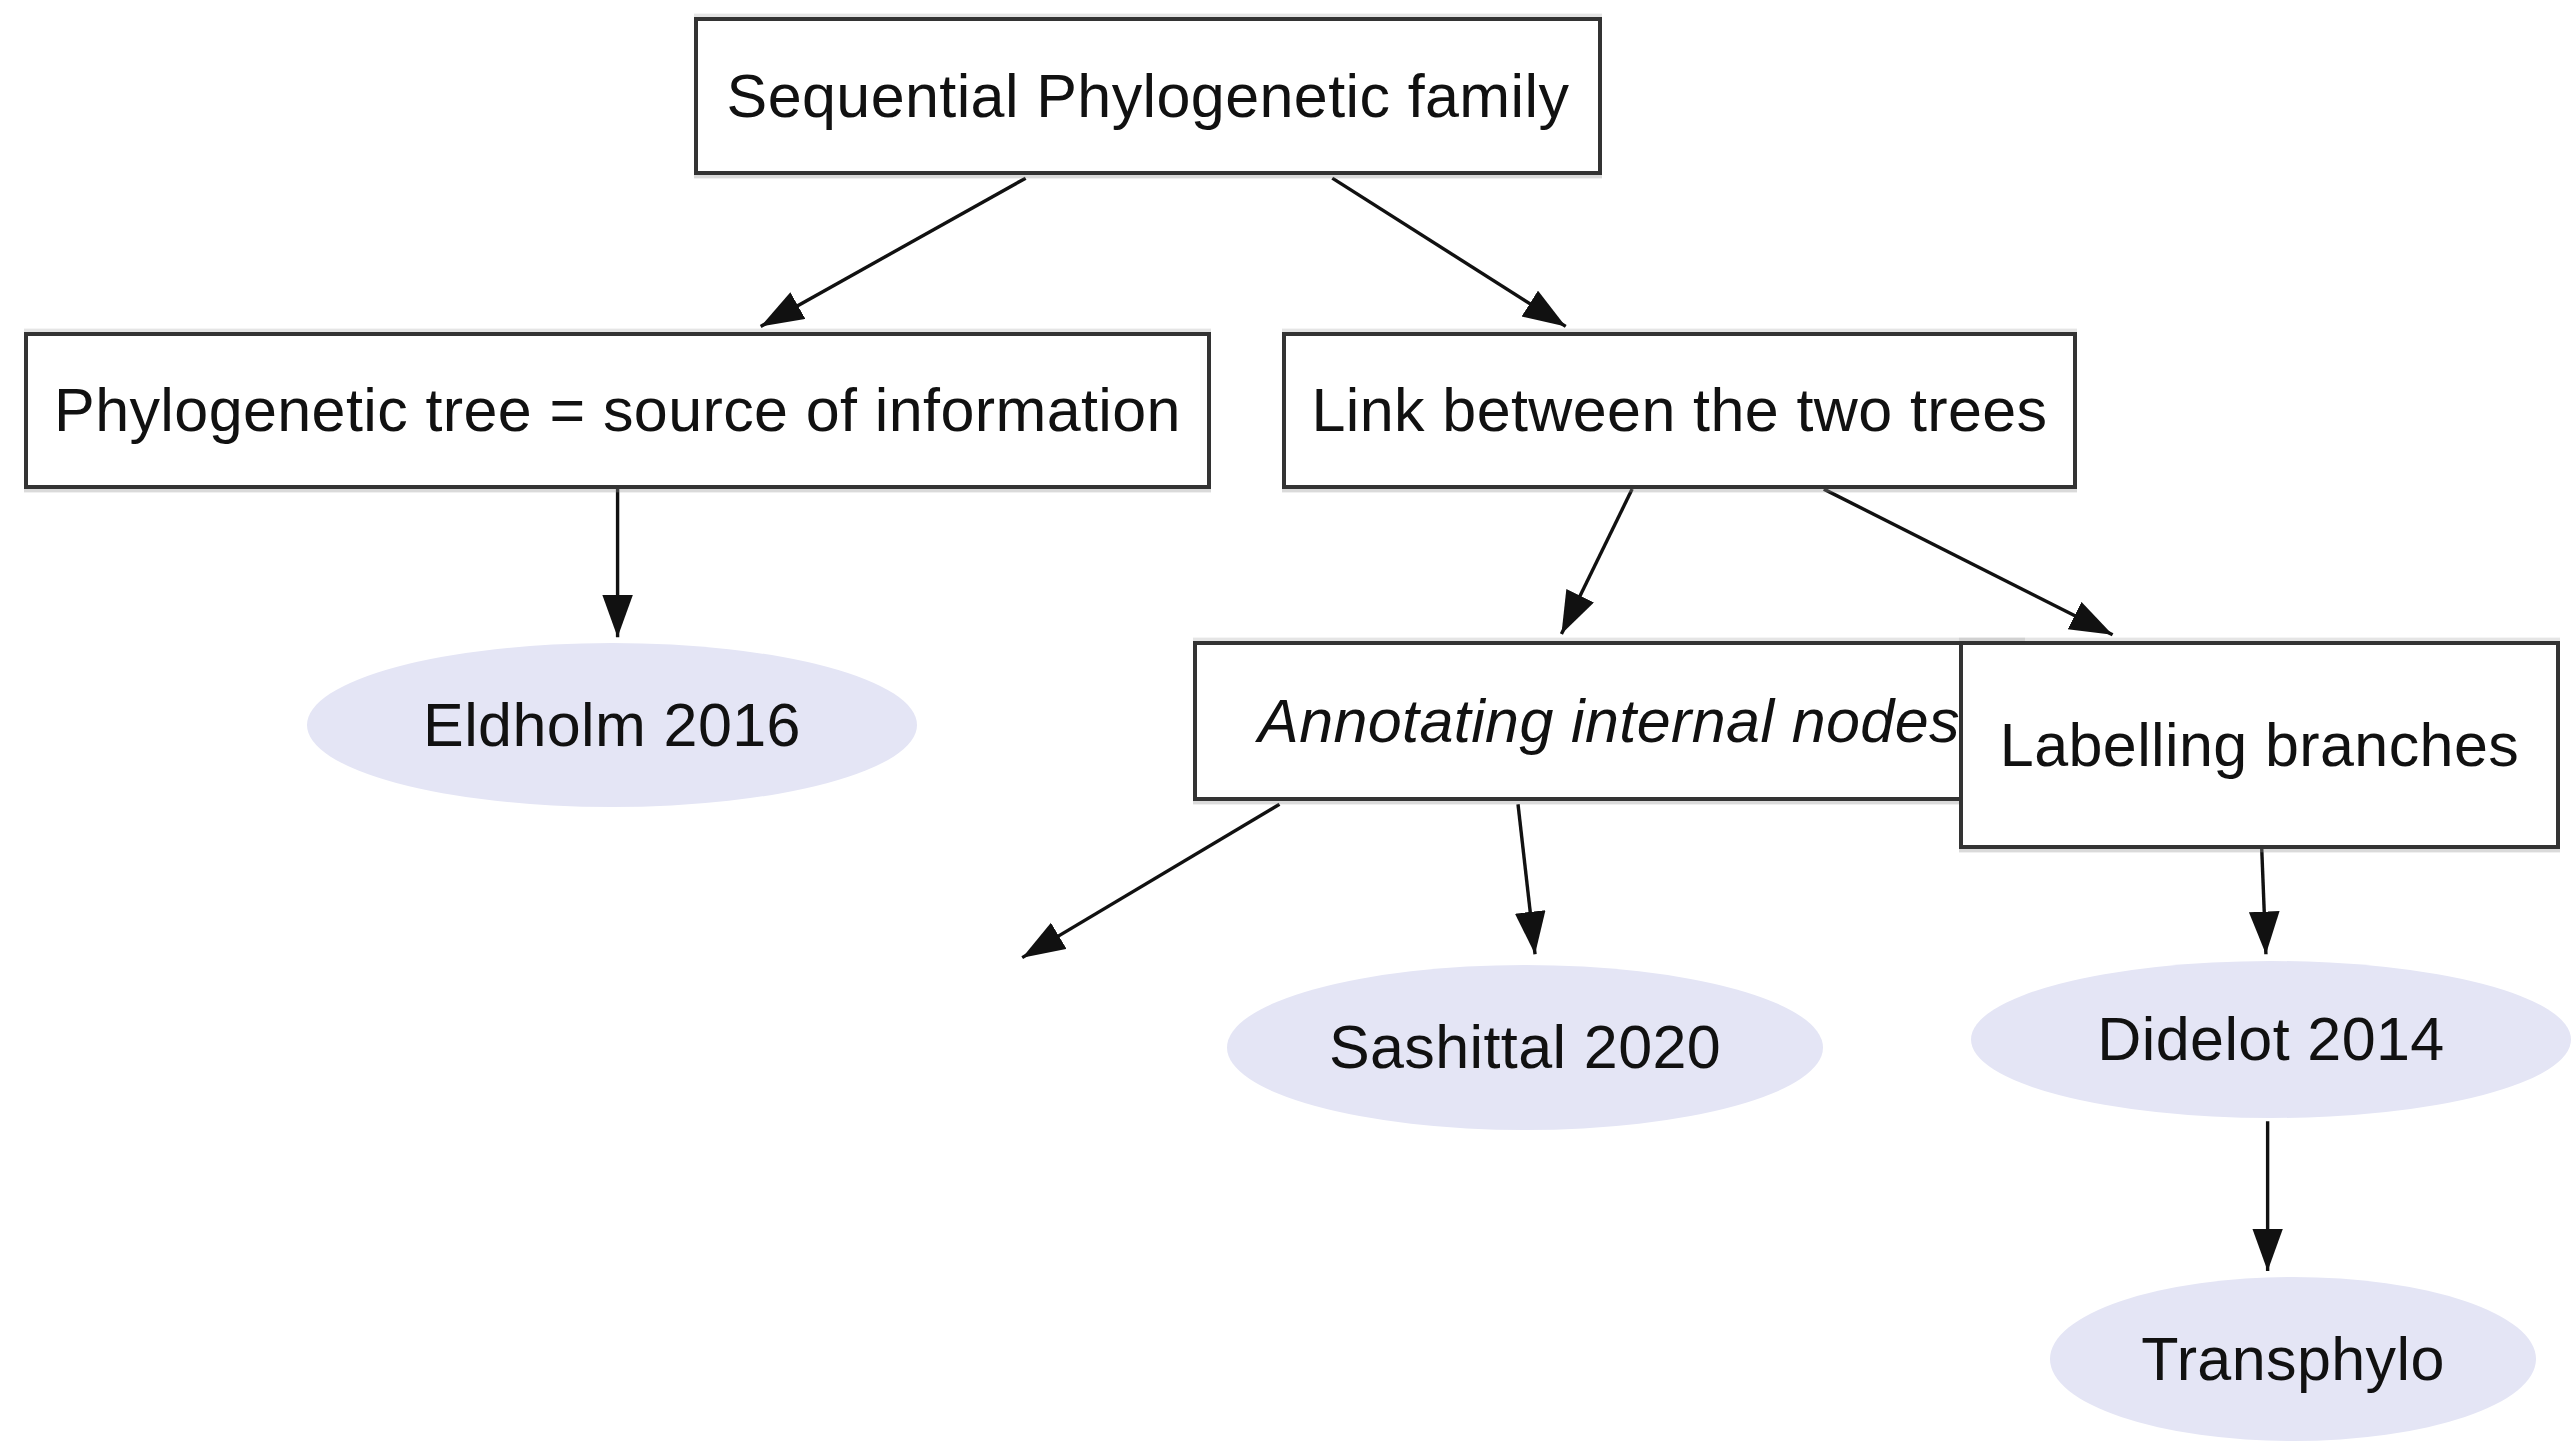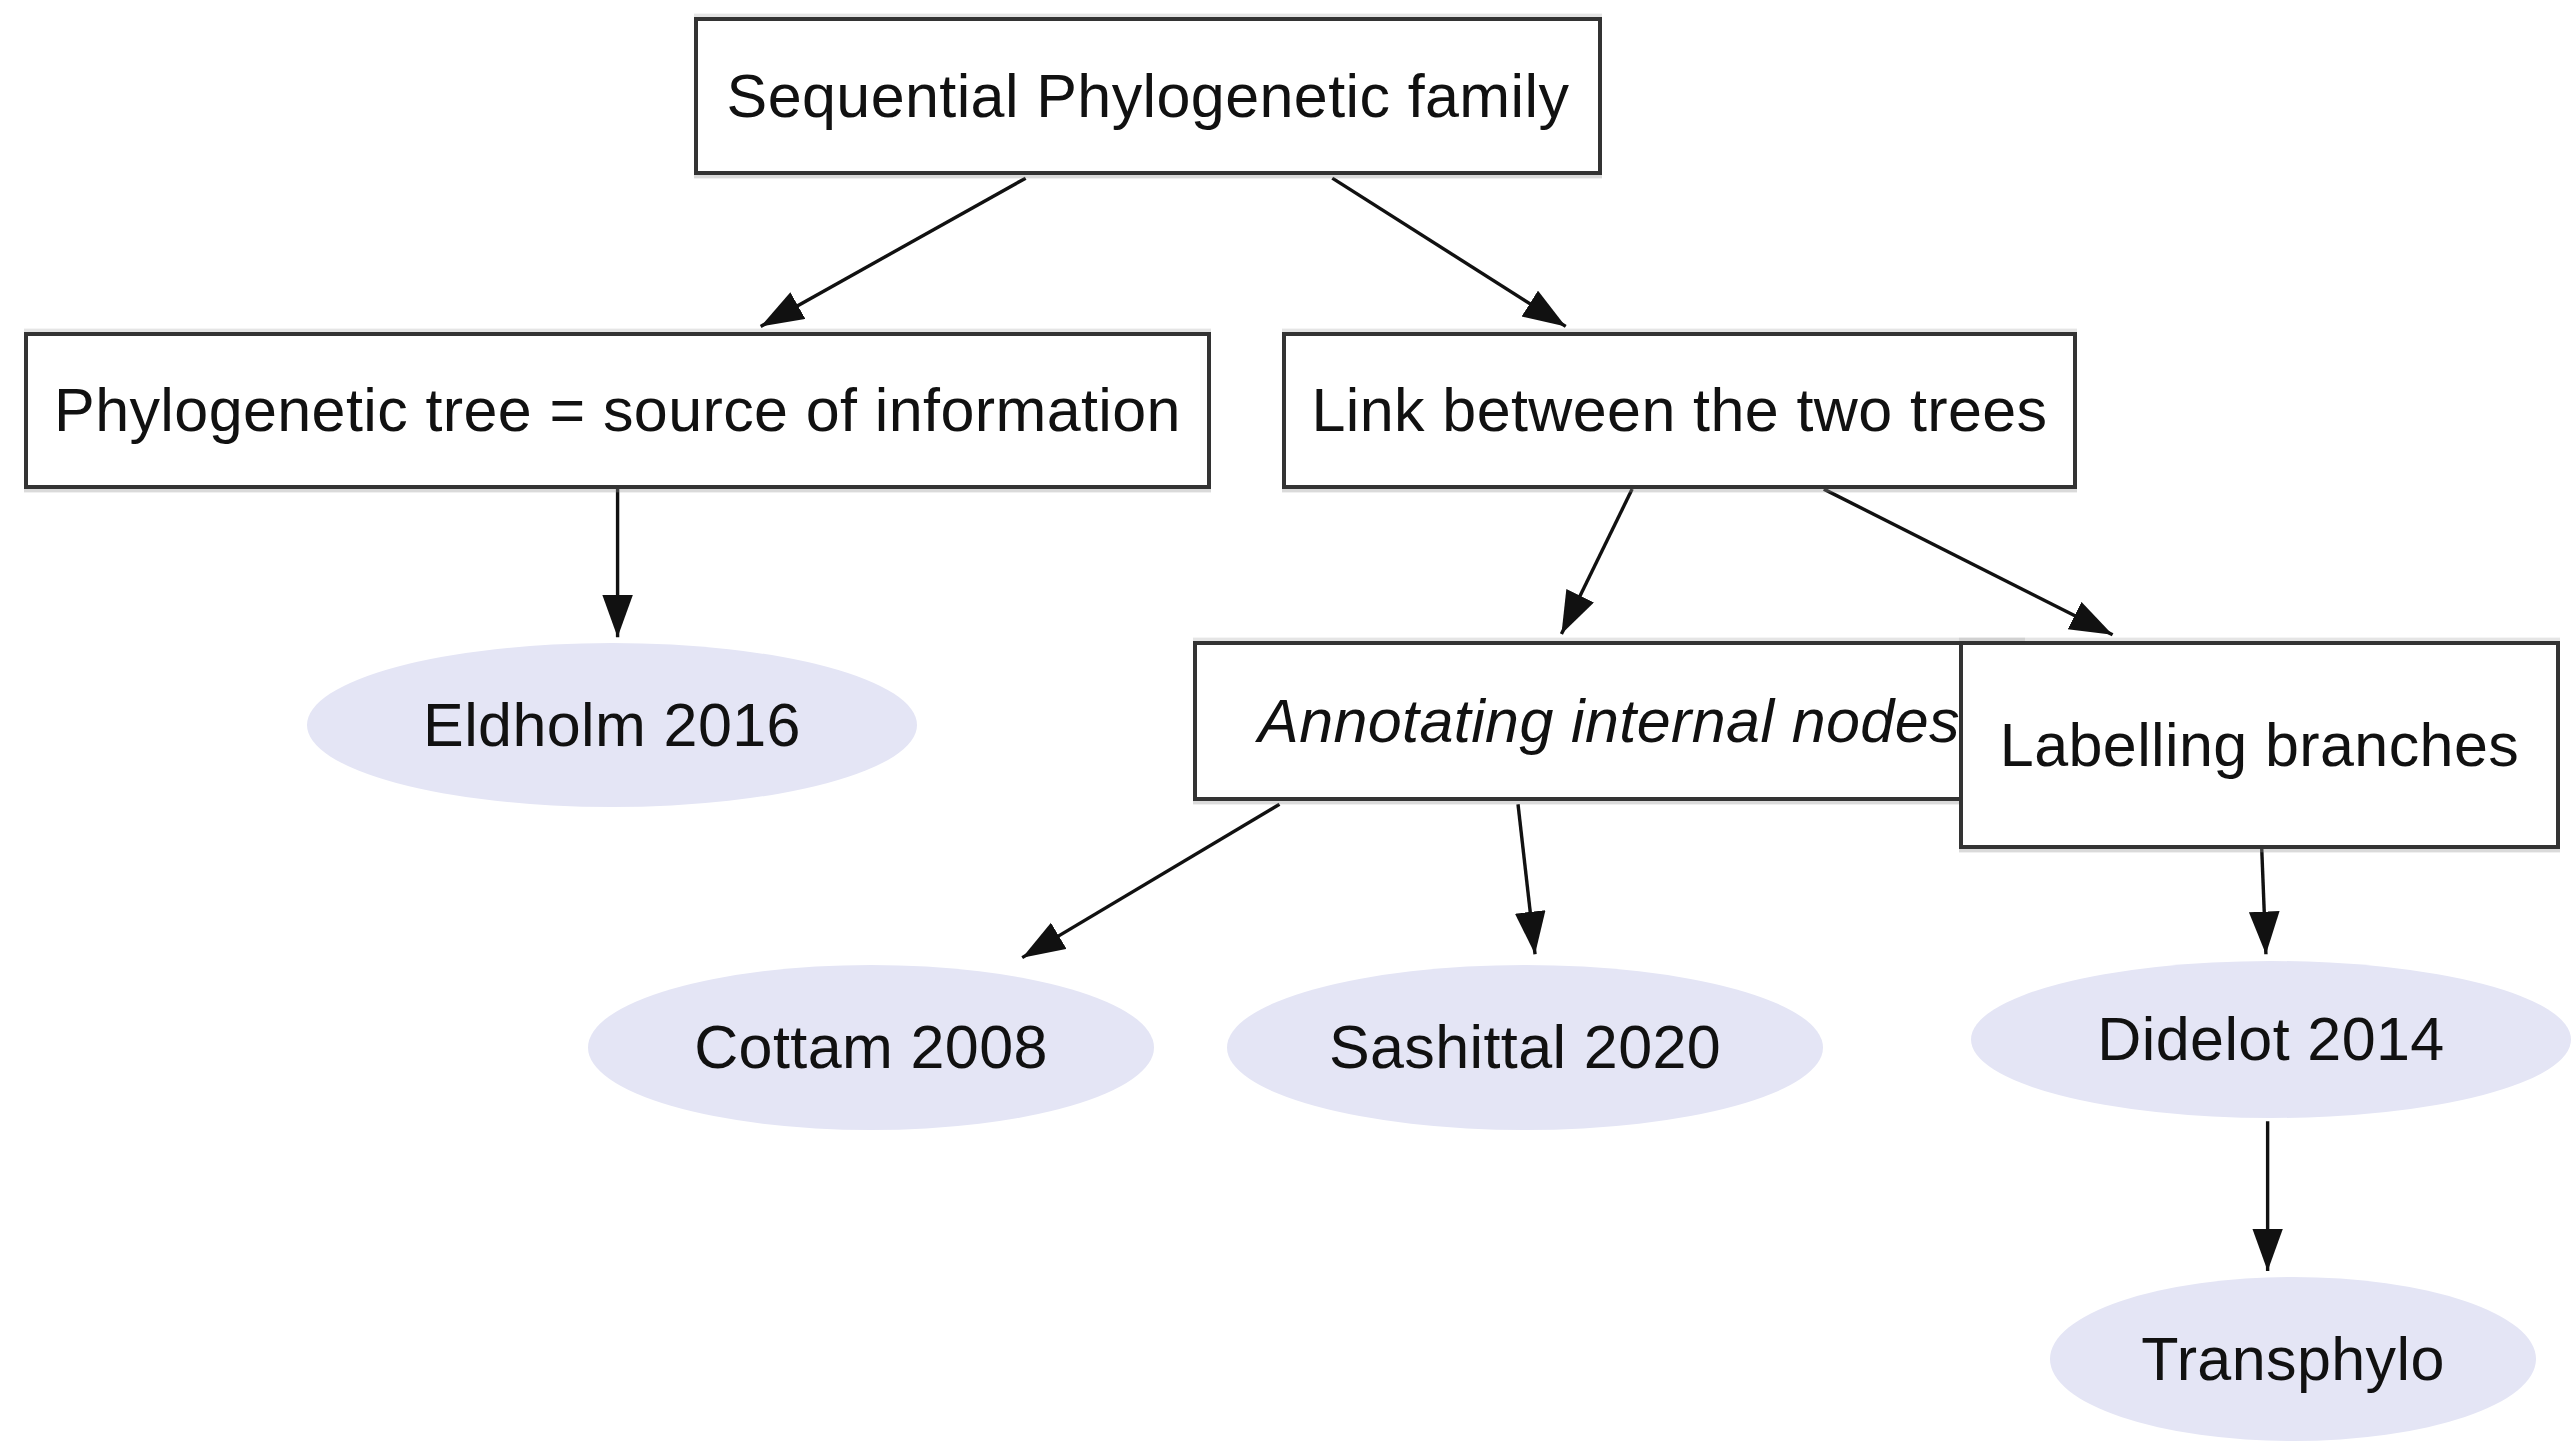--- a/index.html
+++ b/index.html
@@ -84,23 +84,20 @@
   </div>
 
   <div class="node rect" style="left:1959px; top:641px; width:601px; height:208px;">
     <span>Labelling branches</span>
   </div>
 
   <div class="node ellipse" style="left:307px; top:643px; width:610px; height:164px;">
     <span>Eldholm 2016</span>
   </div>
 
-  <div class="node ellipse" style="left:588px; top:965px; width:566px; height:165px;">
-    <span>Cottam 2008</span>
-  </div>
 
   <div class="node ellipse" style="left:1227px; top:965px; width:596px; height:165px;text-align:center;">
     <span>Sashittal 2020</span>
   </div>
 
   <div class="node ellipse" style="left:1971px; top:961px; width:600px; height:157px;">
     <span>Didelot 2014</span>
   </div>
 
   <div class="node ellipse" style="left:2050px; top:1277px; width:486px; height:164px;">

